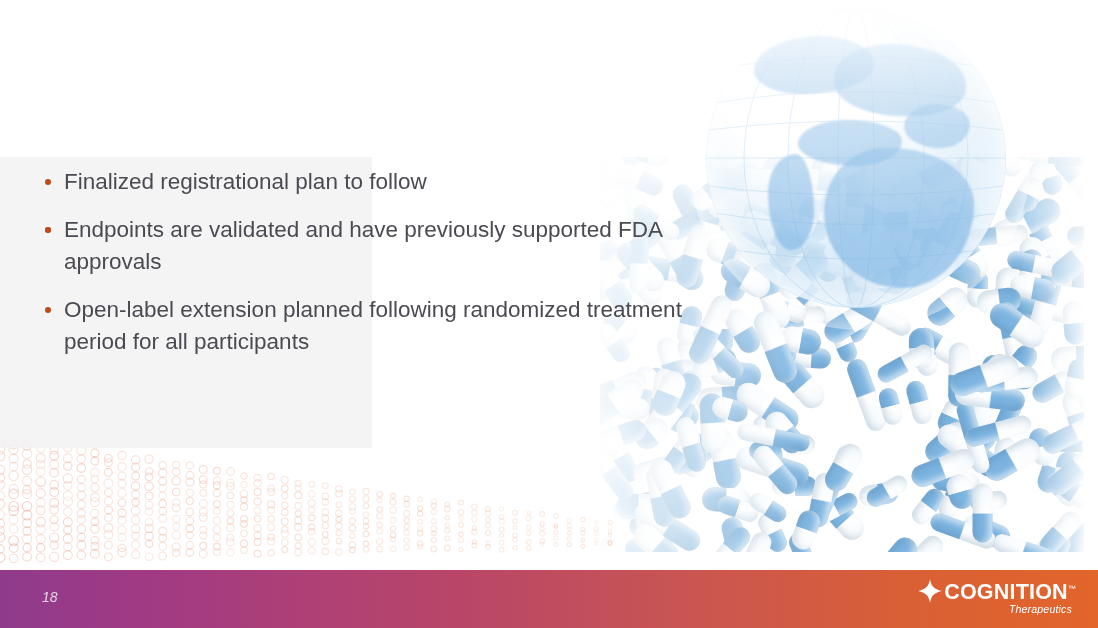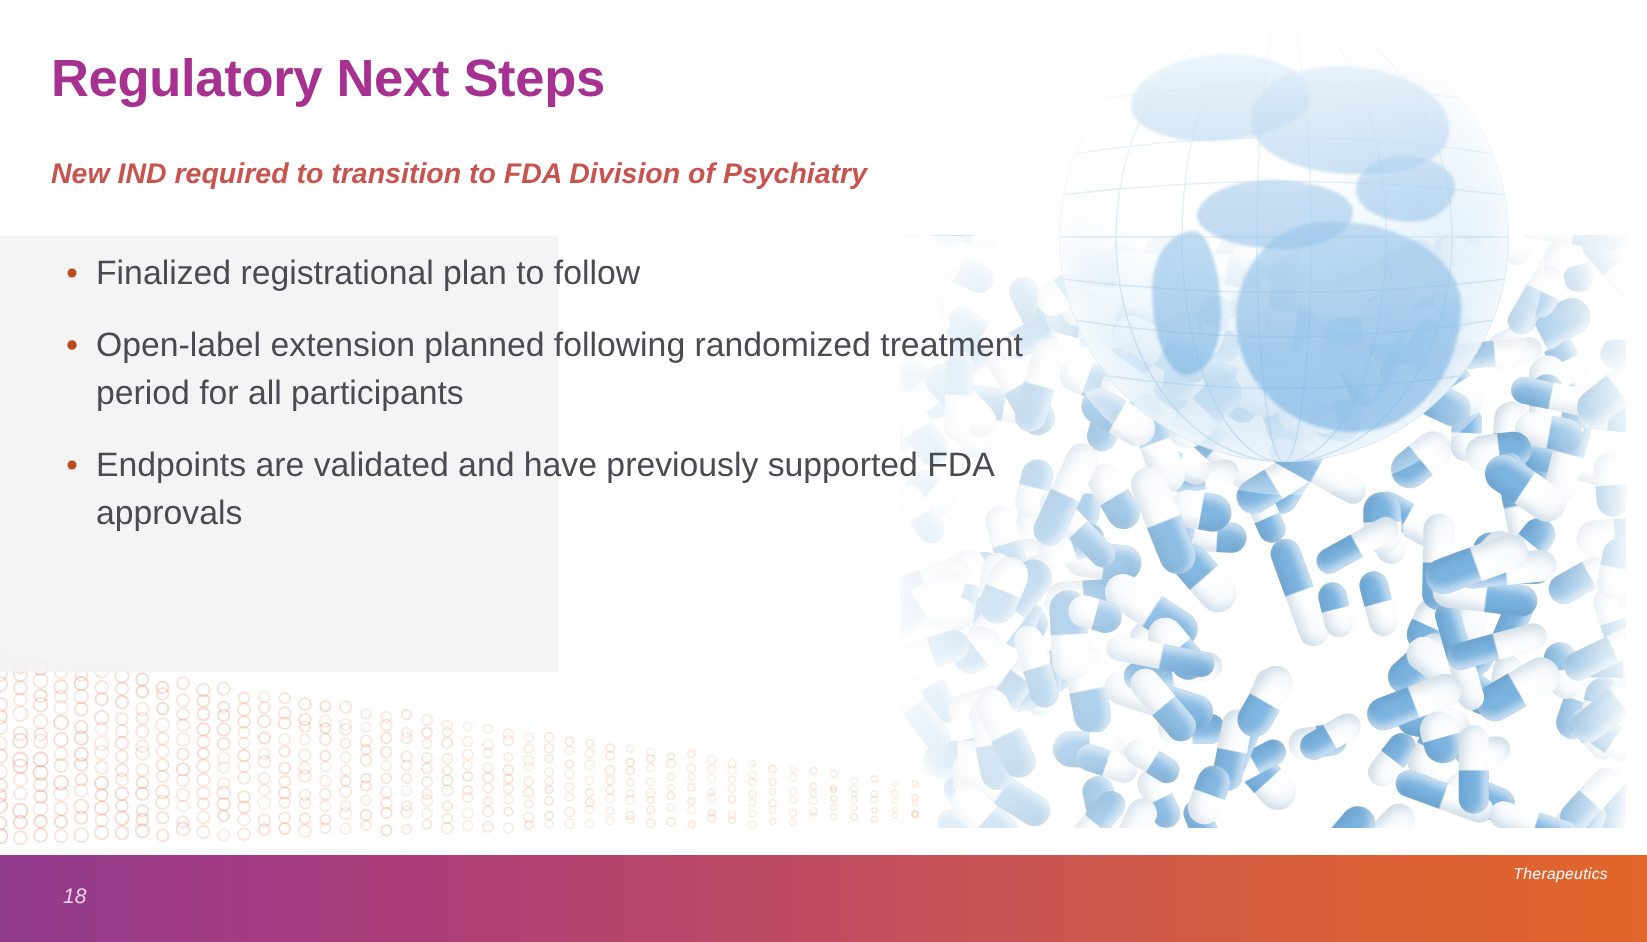--- a/index.html
+++ b/index.html
@@ -956,41 +956,45 @@
           <circle cx="610.0" cy="101.7" r="1.93" stroke="hsla(24,72%,62%,0.173)" stroke-width="1.1"></circle>
           <circle cx="610.0" cy="105.3" r="1.67" stroke="hsla(24,72%,62%,0.150)" stroke-width="1.1"></circle>
           <circle cx="610.0" cy="112.3" r="2.06" stroke="hsla(24,72%,62%,0.200)" stroke-width="1.1"></circle>
           <circle cx="610.0" cy="113.4" r="2.01" stroke="hsla(24,72%,62%,0.184)" stroke-width="1.1"></circle>
         </g>
     </svg>
   </div>
 
   <div class="content-panel"></div>
 
-  <div class="title">Regulatory Next Steps</div>
-  <div class="subtitle">New IND required to transition to FDA Division of Psychiatry</div>
 
   <ul class="bullets">
     <li class="bullet">
       <span class="dot"></span>
       <span>Finalized registrational plan to follow</span>
     </li>
     <li class="bullet">
       <span class="dot"></span>
     </li>
     <li class="bullet">
       <span class="dot"></span>
-      <span>Open-label extension planned following randomized treatment period for all participants</span>
+      <span>Endpoints are validated and have previously supported FDA approvals</span>
     </li>
     <li class="bullet">
       <span class="dot"></span>
-      <span>Endpoints are validated and have previously supported FDA approvals</span>
+      <span>Open-label extension planned following randomized treatment period for all participants</span>
     </li>
   </ul>
 
   <div class="footer">
     <div class="page-number">18</div>
     <div class="logo">
+      <div class="logo-row">
+        <svg class="logo-star" viewBox="0 0 40 40">
+          <path d="M20 2 C22 13 26 17 38 20 C26 23 22 27 20 38 C18 27 14 23 2 20 C14 17 18 13 20 2 Z" fill="#ffffff"></path>
+        </svg>
+        <span class="logo-word"><span>COGNITION</span><span class="logo-tm">™</span></span>
+      </div>
       <div class="logo-sub">Therapeutics</div>
     </div>
   </div>
 
 </div>
 
 </body></html>

